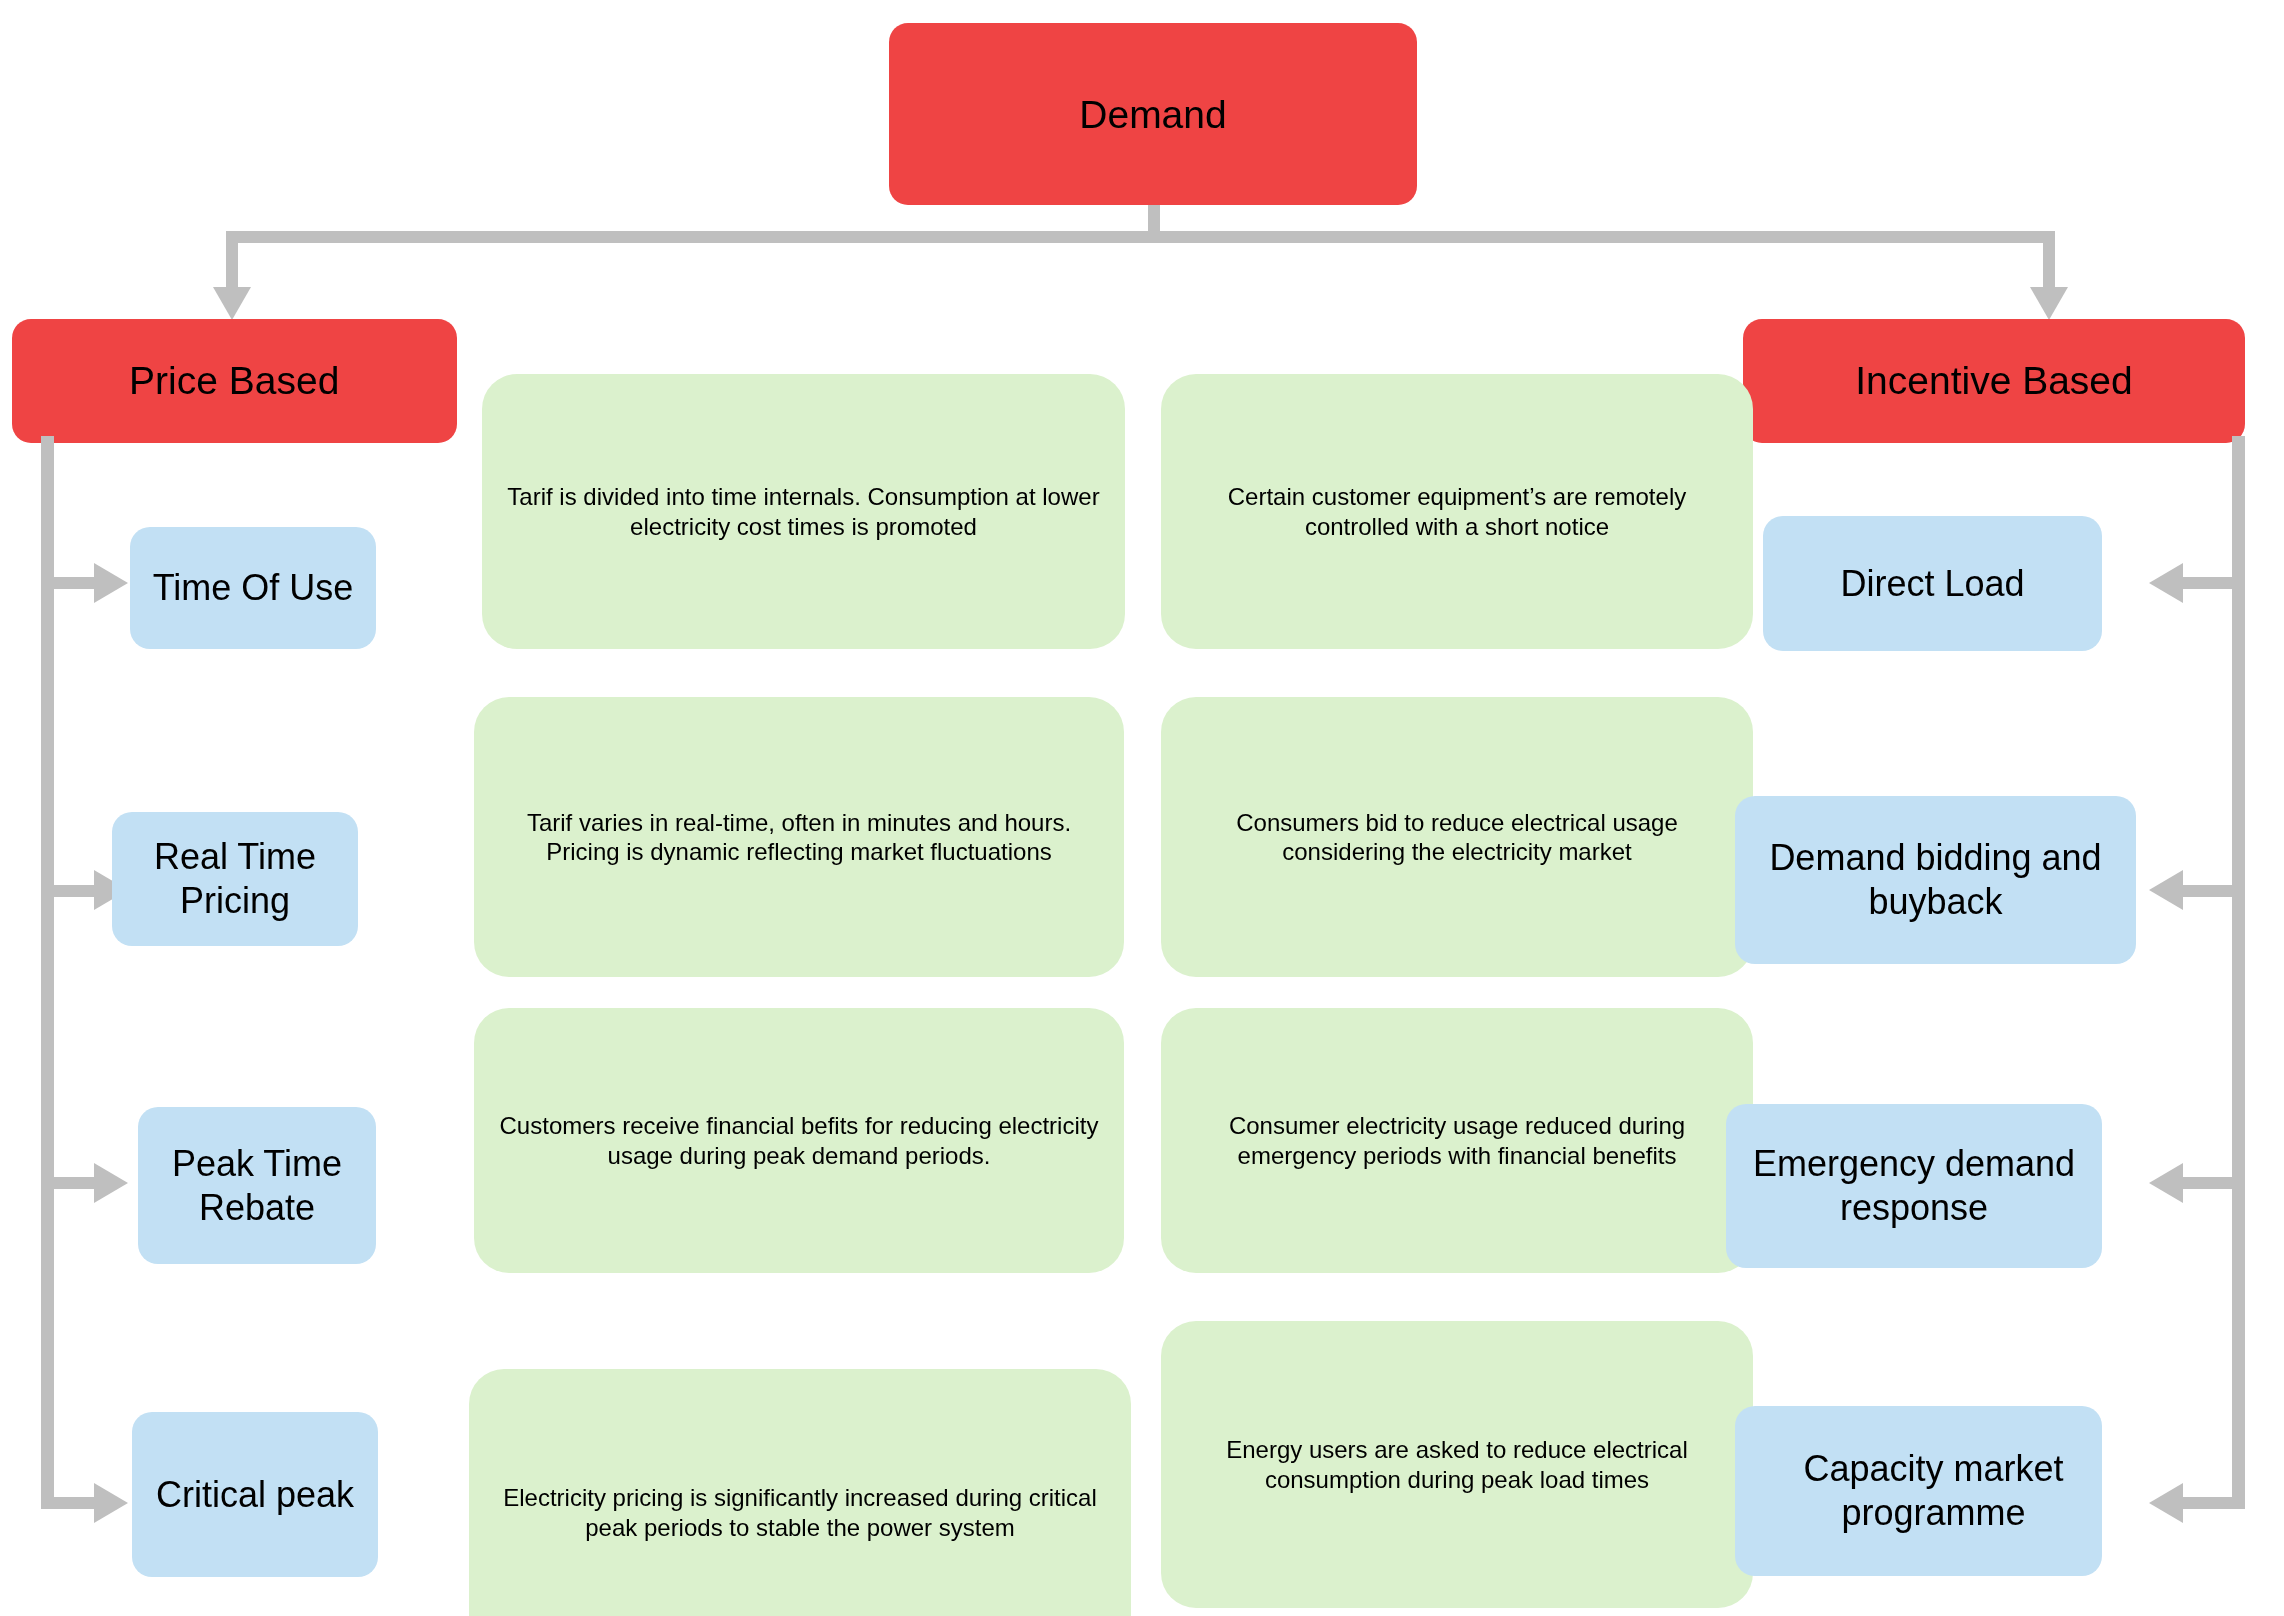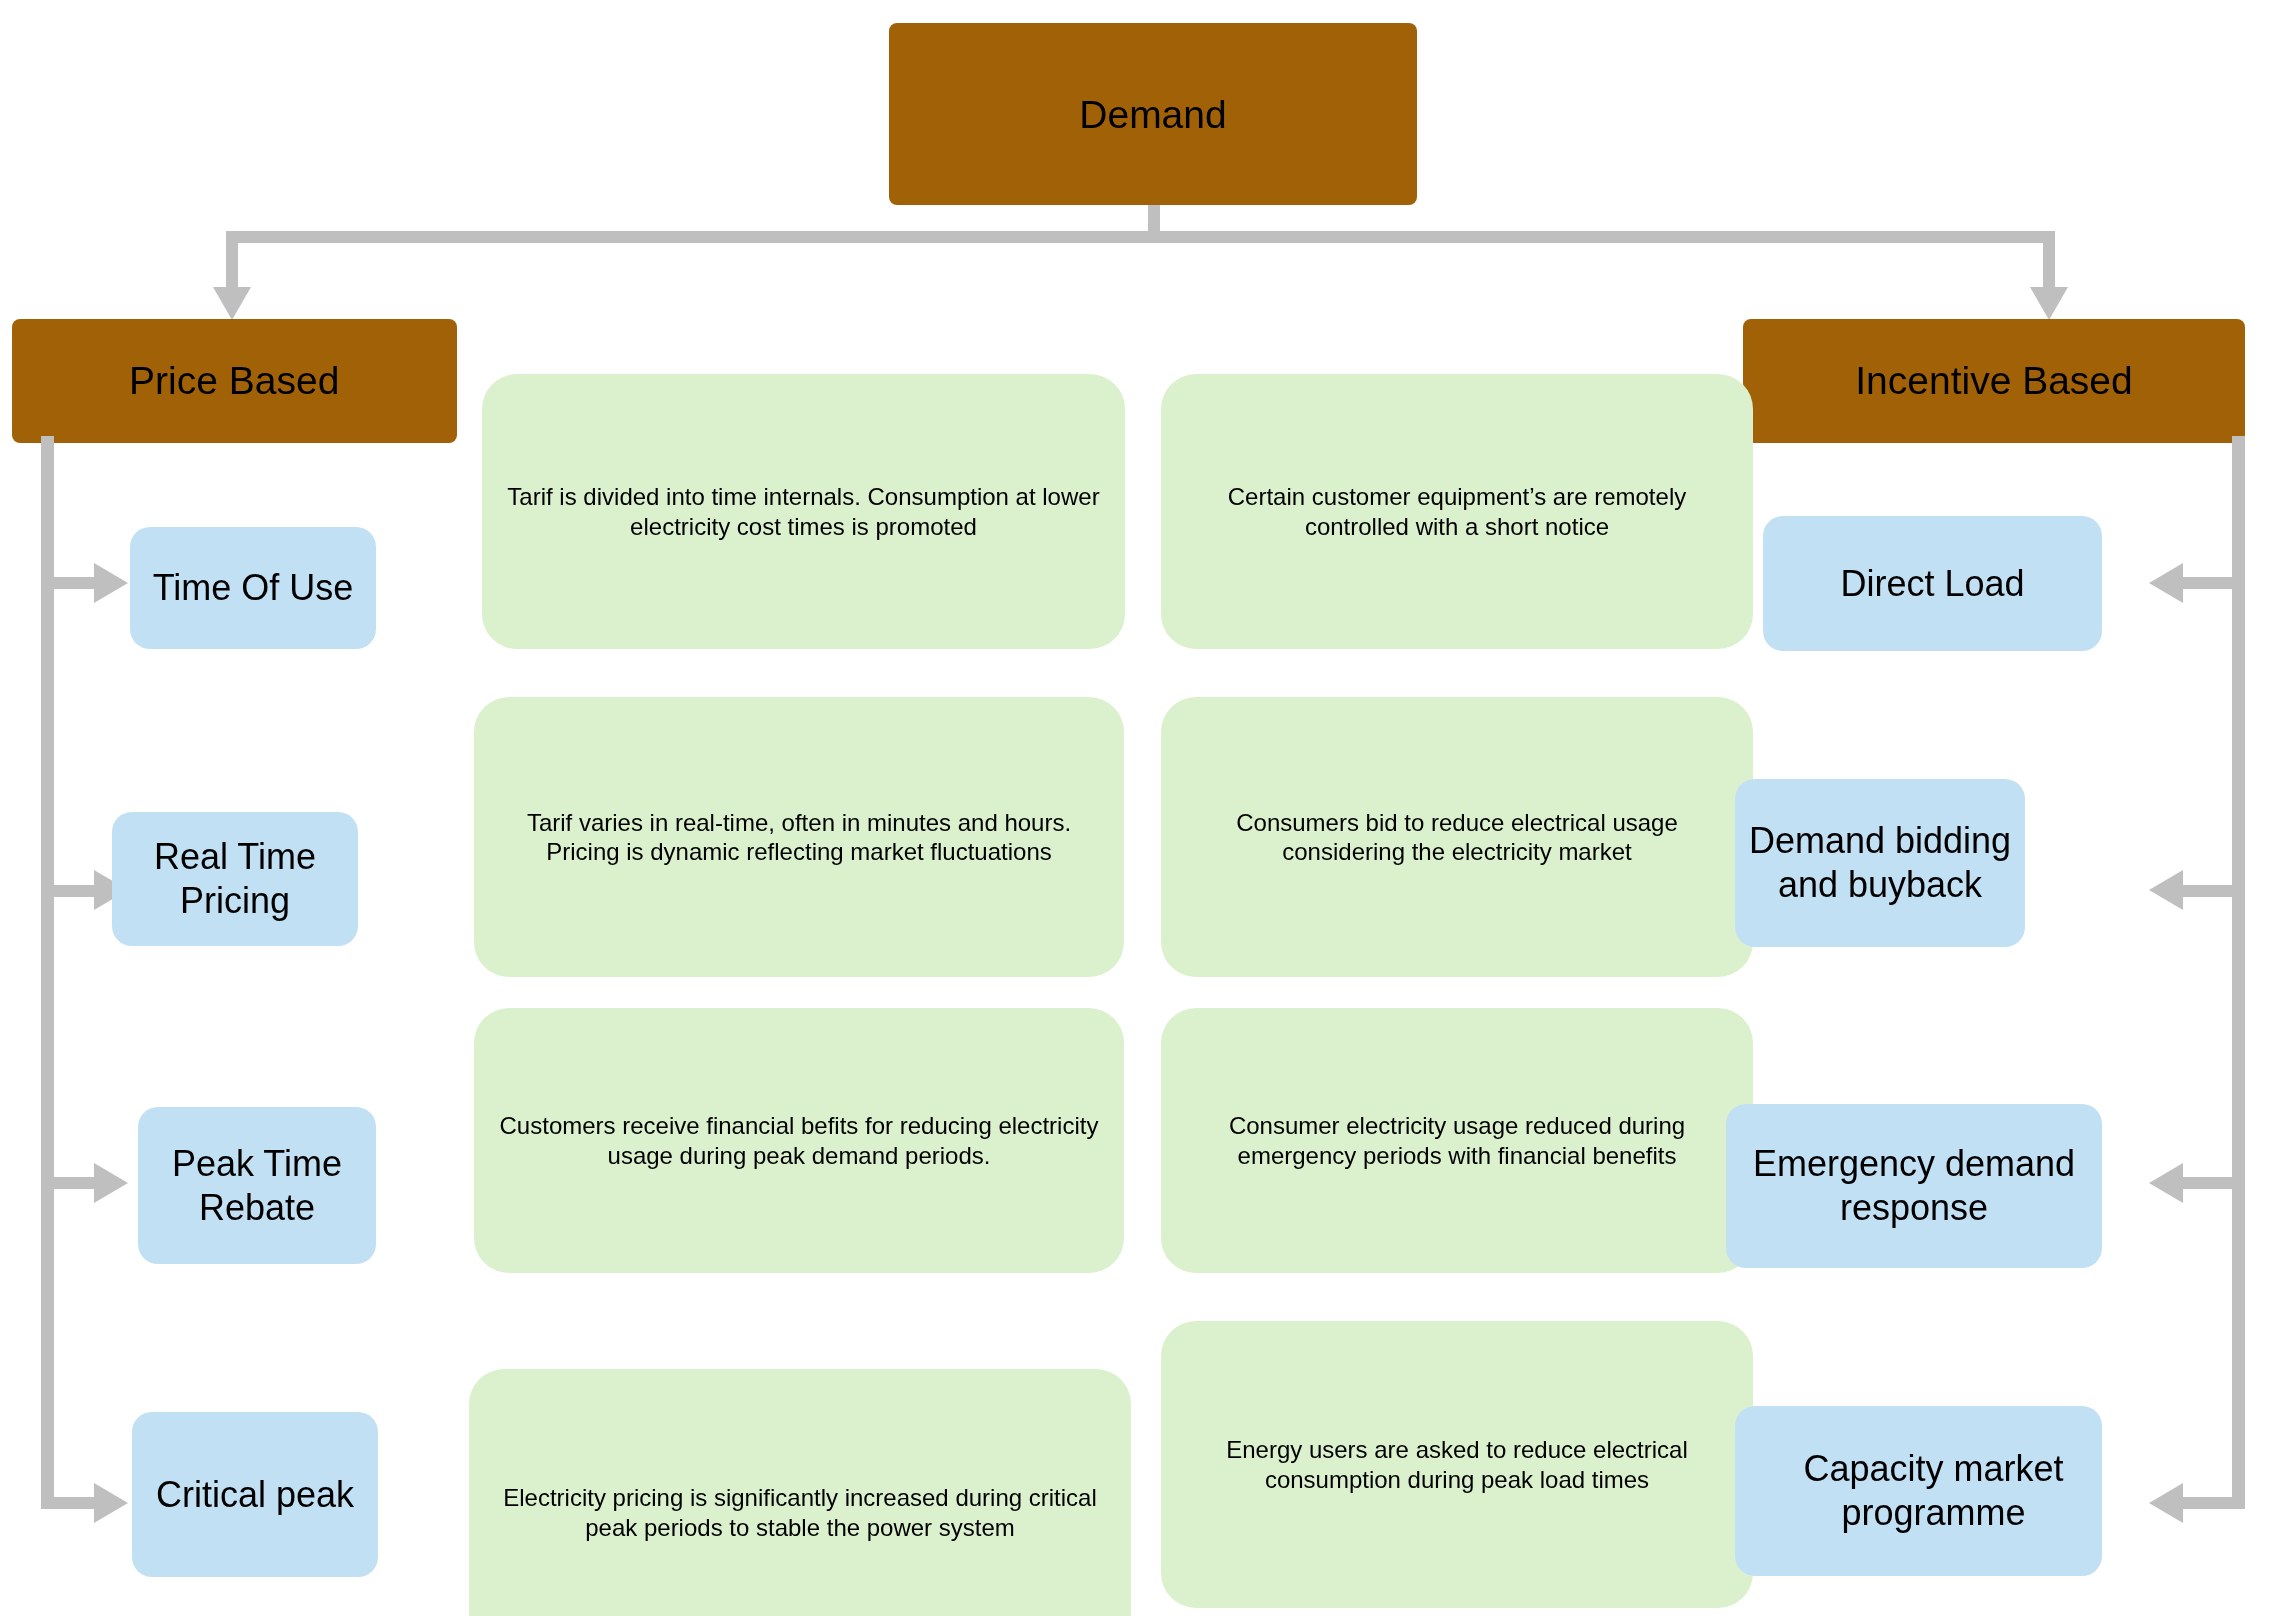--- a/index.html
+++ b/index.html
@@ -3,21 +3,21 @@
 <meta charset="utf-8">
 <style>
   html,body{margin:0;padding:0;background:#ffffff;}
   body{width:2284px;height:1617px;font-family:"Liberation Sans",sans-serif;overflow:hidden;}
   #stage{position:relative;width:2284px;height:1617px;background:#fff;}
 
   .box{position:absolute;box-sizing:border-box;display:flex;align-items:center;
        justify-content:center;text-align:center;color:#000;line-height:1.22;
        font-family:"Liberation Sans",sans-serif;}
 
-  .gray{background:#a16207;border-radius:8px;}
+  .gray{background:#ef4444;border-radius:19px;}
   .blue{background:#c2e0f4;border-radius:20px;}
   .green{background:#dbf1cd;border-radius:35px;}
 
   .root-box{font-size:39px;}
   .cat-box{font-size:39px;}
   .leaf-box{font-size:36px;}
   .desc-box{font-size:24px;padding:0 20px;}
 
   
   .conn{position:absolute;background:#bfbfbf;}
@@ -107,21 +107,21 @@
   </div>
 
   <div class="box green desc-box" style="left:474px;top:697px;width:650px;height:280px;">
     <span>Tarif varies in real-time, often in minutes and hours. Pricing is dynamic reflecting market fluctuations</span>
   </div>
 
   <div class="box green desc-box" style="left:1161px;top:697px;width:592px;height:280px;">
     <span>Consumers bid to reduce electrical usage considering the electricity market</span>
   </div>
 
-  <div class="box blue leaf-box" style="left:1735px;top:779px;width:290px;height:168px;">
+  <div class="box blue leaf-box" style="left:1735px;top:796px;width:401px;height:168px;">
     <span>Demand bidding and buyback</span>
   </div>
 
   <div class="box blue leaf-box" style="left:138px;top:1107px;width:238px;height:157px;">
     <span>Peak Time Rebate</span>
   </div>
 
   <div class="box green desc-box" style="left:474px;top:1008px;width:650px;height:265px;">
     <span>Customers receive financial befits for reducing electricity usage during peak demand periods.</span>
   </div>

